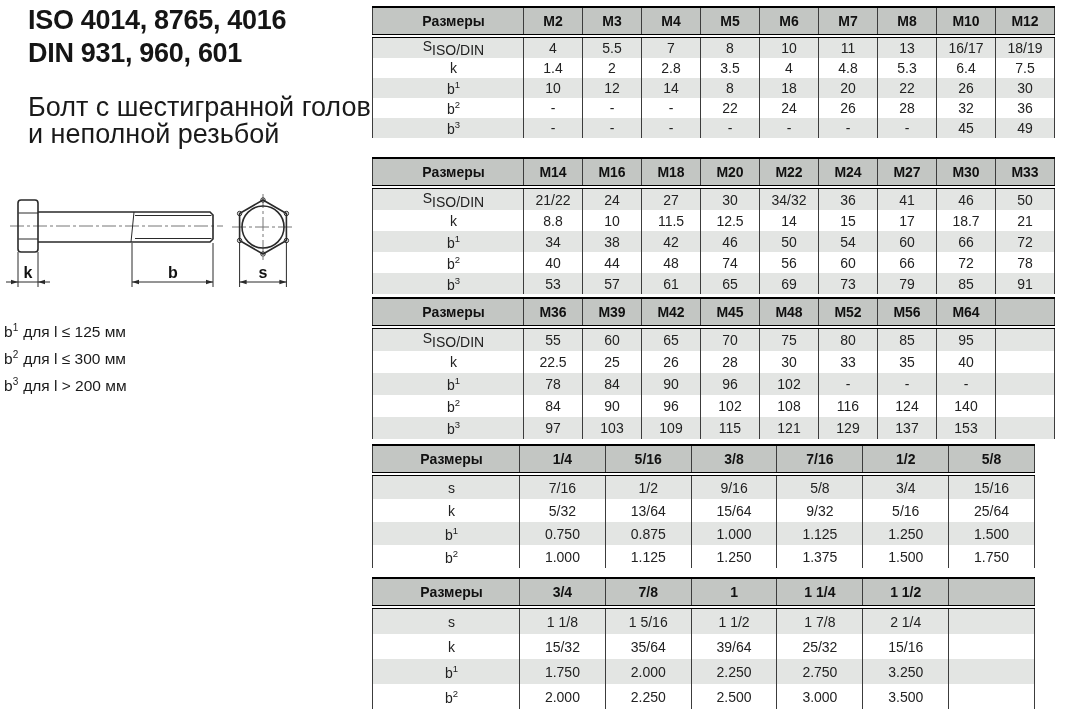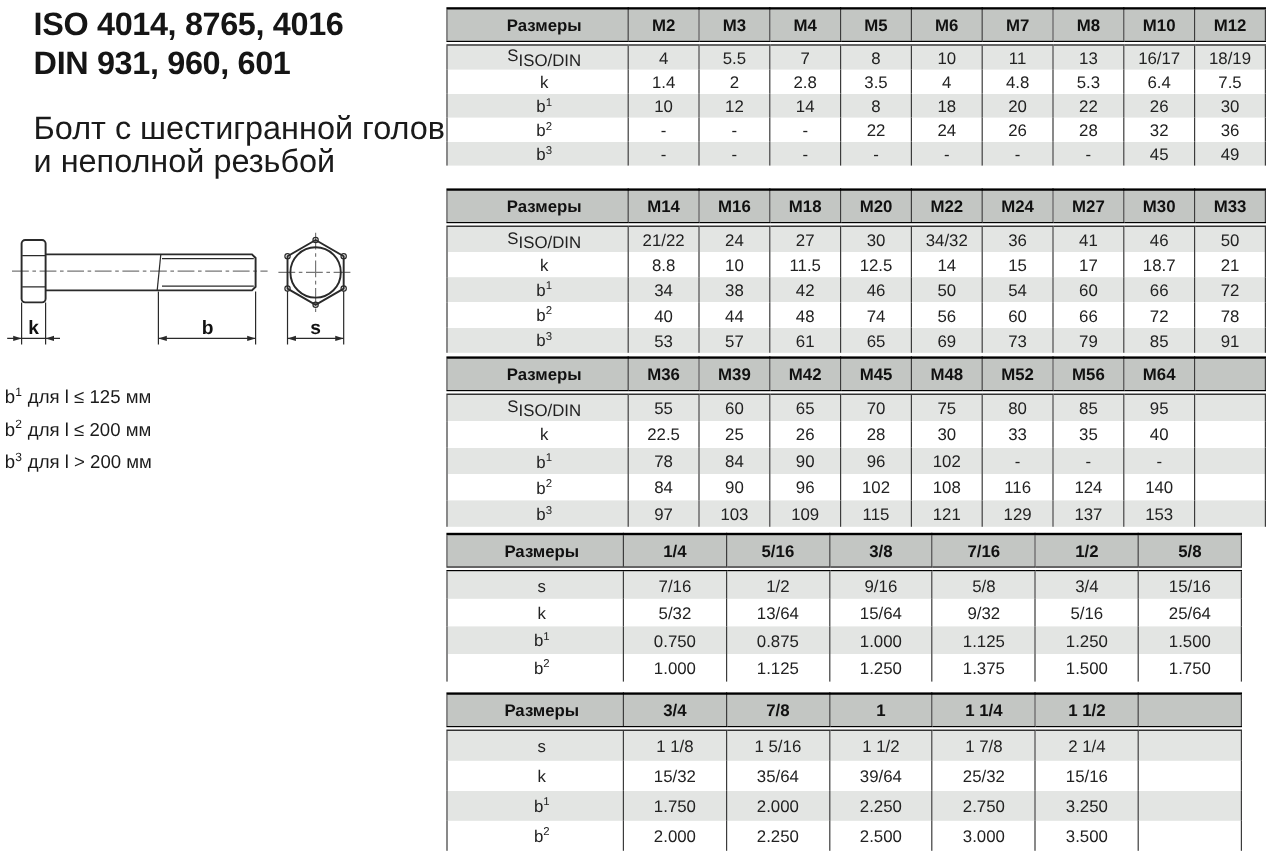--- a/index.html
+++ b/index.html
@@ -123,21 +123,21 @@
       <line class="thin" x1="281.4" y1="56" x2="281.4" y2="101"></line>
       <line class="thin" x1="234.6" y1="96" x2="281.4" y2="96"></line>
       <polygon class="arrow" points="234.6,96 241.6,93.8 241.6,98.2"></polygon>
       <polygon class="arrow" points="281.4,96 274.4,93.8 274.4,98.2"></polygon>
       <text class="dimlabel" x="258" y="92">s</text>
     </g>
   </svg>
 
   <div class="notes">
     <div><span>b</span><sup>1</sup><span class="note-text">для l ≤ 125 мм</span></div>
-    <div><span>b</span><sup>2</sup><span class="note-text">для l ≤ 200 мм</span></div>
+    <div><span>b</span><sup>2</sup><span class="note-text">для l ≤ 300 мм</span></div>
     <div><span>b</span><sup>3</sup><span class="note-text">для l &gt; 200 мм</span></div>
   </div>
 
   <table id="t0" class="dt">
       <thead>
         <tr>
           <th>Размеры</th>
           <th>M2</th>
           <th>M3</th>
           <th>M4</th>

